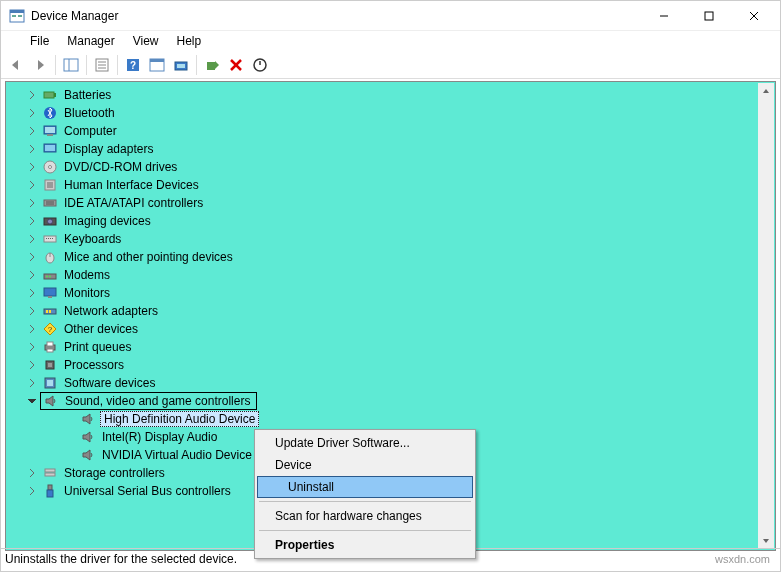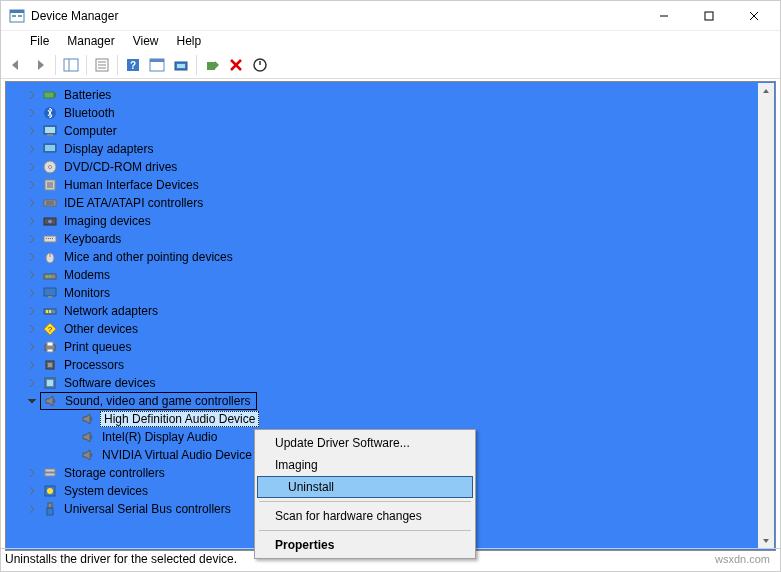--- a/index.html
+++ b/index.html
@@ -8,21 +8,21 @@
     .titlebar-icon { width: 16px; height: 16px; margin-right: 6px; display: inline-block; }
     .titlebar-icon svg { width: 16px; height: 16px; }
     .titlebar-title { flex: 1; font-size: 12px; }
     .titlebar-btns { display: flex; }
     .titlebar-btn { width: 45px; height: 28px; display: flex; align-items: center; justify-content: center; font-size: 14px; font-family: "Segoe MDL2 Assets", sans-serif; }
     .menubar { height: 20px; display: flex; align-items: center; padding: 0 4px; gap: 2px; margin-left: 17px; }
     .menu-item { padding: 2px 8px; font-size: 12px; }
     .toolbar { height: 28px; display: flex; align-items: center; padding: 2px 4px; border-bottom: 1px solid #ddd; gap: 2px; }
     .tool-btn { width: 22px; height: 22px; display: flex; align-items: center; justify-content: center; border: 1px solid transparent; }
     .tool-sep { width: 1px; height: 20px; background: #ddd; margin: 0 2px; }
-    .content { position: absolute; top: 80px; left: 4px; right: 4px; bottom: 20px; border: 1px solid #888; overflow: hidden; background: #3b82f6; }
+    .content { position: absolute; top: 80px; left: 4px; right: 4px; bottom: 20px; border: 1px solid #888; overflow: hidden; background: #5eead4; }
     .tree { padding: 4px 0; overflow-y: auto; height: 100%; }
     .tree-row { display: flex; align-items: center; height: 18px; padding-left: 20px; white-space: nowrap; position: relative; }
     .tree-row.child { padding-left: 58px; }
     .expand { width: 12px; height: 12px; display: inline-flex; align-items: center; justify-content: center; margin-right: 2px; cursor: pointer; }
     .expand svg { width: 10px; height: 10px; }
     .node-icon { width: 16px; height: 16px; display: inline-flex; align-items: center; justify-content: center; margin: 0 4px 0 2px; }
     .node-icon svg { width: 14px; height: 14px; }
     .node-label { font-size: 12px; padding: 0 2px; }
     .selected-box { border: 1px solid #000; display: inline-flex; align-items: center; padding-right: 4px; }
     .highlighted { background: #cde8ff; border: 1px dotted #222; padding: 0 3px; }
@@ -456,34 +456,20 @@
         <span class="node-label">Storage controllers</span>
       </div>
       <div class="tree-row">
         <span class="expand">
           <svg viewBox="0 0 10 10">
             <path d="M3 1 L7 5 L3 9" fill="none" stroke="#666" stroke-width="1"></path>
           </svg>
         </span>
         <span class="node-icon">
           <svg viewBox="0 0 14 14">
-            <rect x="2" y="2" width="10" height="10" fill="#3a7ac8" stroke="#25588a"></rect>
-            <circle cx="7" cy="7" r="3" fill="#fd3"></circle>
-          </svg>
-        </span>
-        <span class="node-label">System devices</span>
-      </div>
-      <div class="tree-row">
-        <span class="expand">
-          <svg viewBox="0 0 10 10">
-            <path d="M3 1 L7 5 L3 9" fill="none" stroke="#666" stroke-width="1"></path>
-          </svg>
-        </span>
-        <span class="node-icon">
-          <svg viewBox="0 0 14 14">
             <rect x="5" y="1" width="4" height="5" fill="#888" stroke="#555"></rect>
             <rect x="4" y="6" width="6" height="7" fill="#3a7ac8" stroke="#25588a"></rect>
           </svg>
         </span>
         <span class="node-label">Universal Serial Bus controllers</span>
       </div>
     </div>
   <div class="scrollbar">
     <div class="scroll-btn up">
         <svg width="8" height="8" viewBox="0 0 8 8">
@@ -494,21 +480,21 @@
     <div class="scroll-btn down">
         <svg width="8" height="8" viewBox="0 0 8 8">
           <path d="M4 6 L7 2 L1 2 Z" fill="#666"></path>
         </svg>
       </div>
   </div>
 </div>
 
 <div class="context-menu">
   <div class="cm-item">Update Driver Software...</div>
-  <div class="cm-item">Imaging</div>
+  <div class="cm-item">Device</div>
   <div class="cm-item highlighted-item">Uninstall</div>
   <div class="cm-sep"></div>
   <div class="cm-item">Scan for hardware changes</div>
   <div class="cm-sep"></div>
   <div class="cm-item bold">Properties</div>
 </div>
 
 <div class="statusbar">
   <span class="status-text">Uninstalls the driver for the selected device.</span>
   <span class="watermark">wsxdn.com</span>

